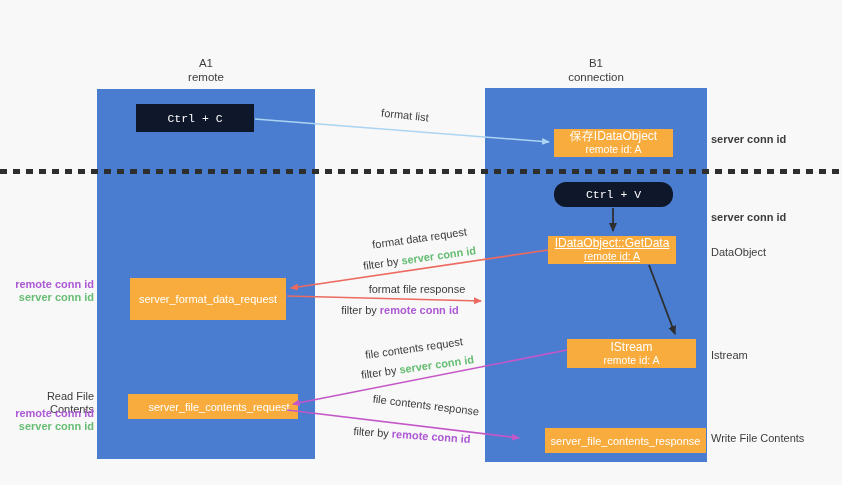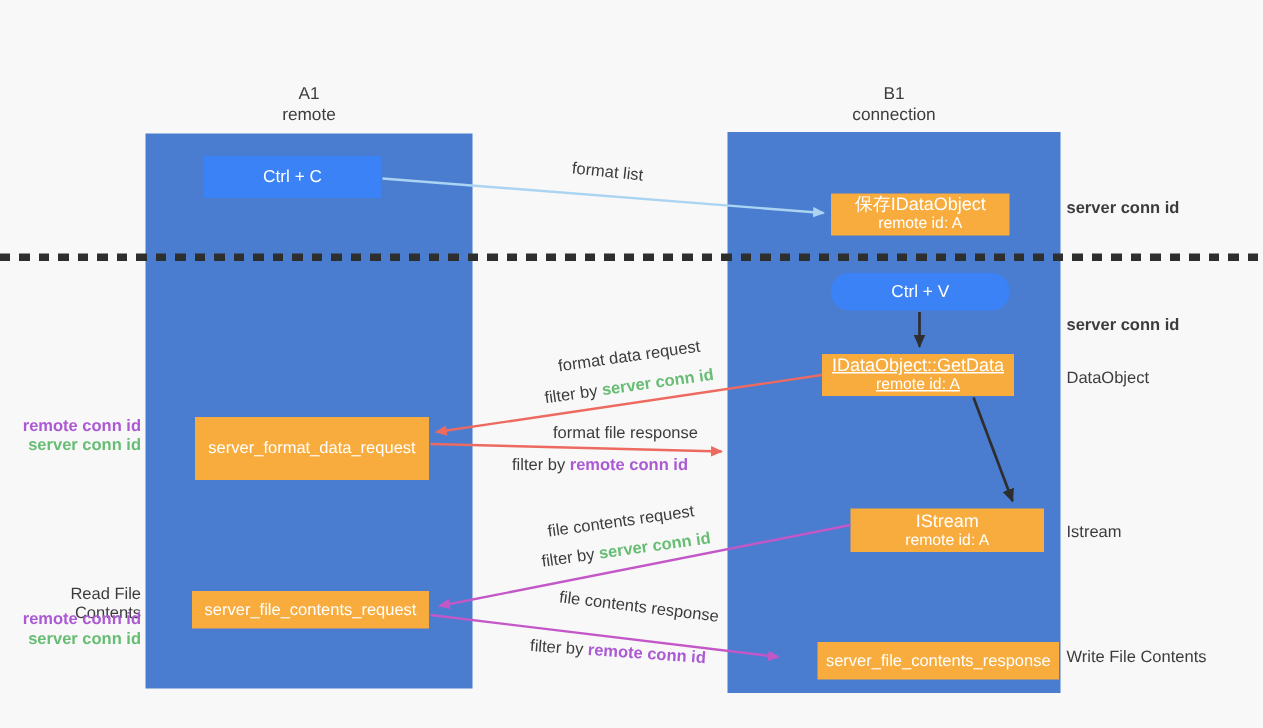--- a/index.html
+++ b/index.html
@@ -9,21 +9,21 @@
   .title{position:absolute;left:0;top:8;width:816px;text-align:center;
          font-size:16px;line-height:19px;color:#3c3c3c;}
   .ll-header{position:absolute;text-align:center;font-size:11.5px;line-height:14px;color:#3c3c3c;}
   .lifeline{position:absolute;background:#4a7dd0;}
 
   .dotted{position:absolute;left:0;top:169px;width:842px;height:5px;
           background:repeating-linear-gradient(to right,#2e2e2e 0 7px,transparent 7px 13px);z-index:6;}
 
   .box{position:absolute;display:flex;flex-direction:column;align-items:center;justify-content:center;
        color:#ffffff;text-align:center;z-index:3;}
-  .box.green{background:#3b82f6;}
+  .box.green{background:#0f172a;font-family:Liberation Mono, monospace;}
   .box.orange{background:#f8ac3e;}
   .box .l1{font-size:12px;line-height:13px;}
   .box .l2{font-size:10.5px;line-height:13px;}
   .box.single{font-size:11.5px;}
 
   svg.arrows{position:absolute;left:0;top:0;z-index:4;pointer-events:none;}
 
   .albl{position:absolute;font-size:11px;color:#3c3c3c;text-align:center;z-index:5;white-space:nowrap;}
   .green-t{color:#67bd74;font-weight:bold;}
   .purple-t{color:#ac59d4;font-weight:bold;}
@@ -73,21 +73,21 @@
   <div class="box orange single" style="left:130px;top:278px;width:156px;height:42px;font-size:11px;">
     <span>server_format_data_request</span>
   </div>
 
 
   <div class="box orange" style="left:567px;top:339px;width:129px;height:29px;">
     <span class="l1">IStream</span>
     <span class="l2">remote id: A</span>
   </div>
 
-  <div class="box orange single" style="left:128px;top:394px;width:158px;height:25px;font-size:11px;">
+  <div class="box orange single" style="left:128px;top:394px;width:158px;height:25px;font-size:11px;padding-left:12px;">
     <span>server_file_contents_request</span>
   </div>
 
   <div class="box orange single" style="left:523px;top:428px;width:161px;height:25px;font-size:11px;margin-left:22px;">
     <span>server_file_contents_response</span>
   </div>
 
   <svg class="arrows" width="842" height="485" viewBox="0 0 842 485">
     <defs>
       <marker id="mLblue" markerWidth="9" markerHeight="8" refX="7" refY="3.5" orient="auto" markerUnits="userSpaceOnUse">

